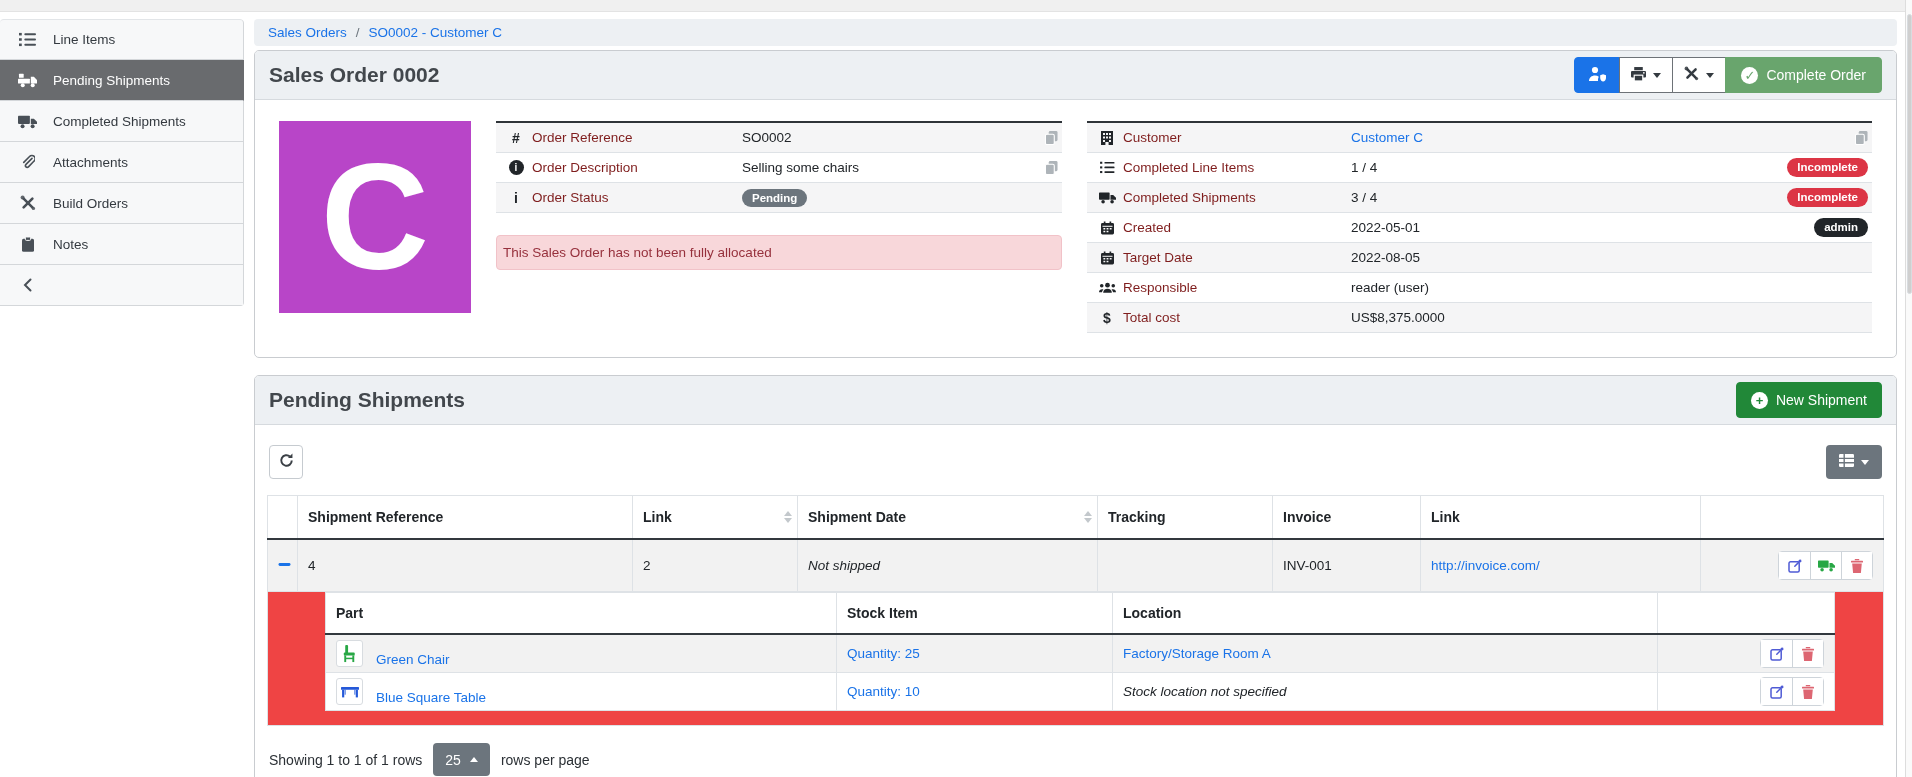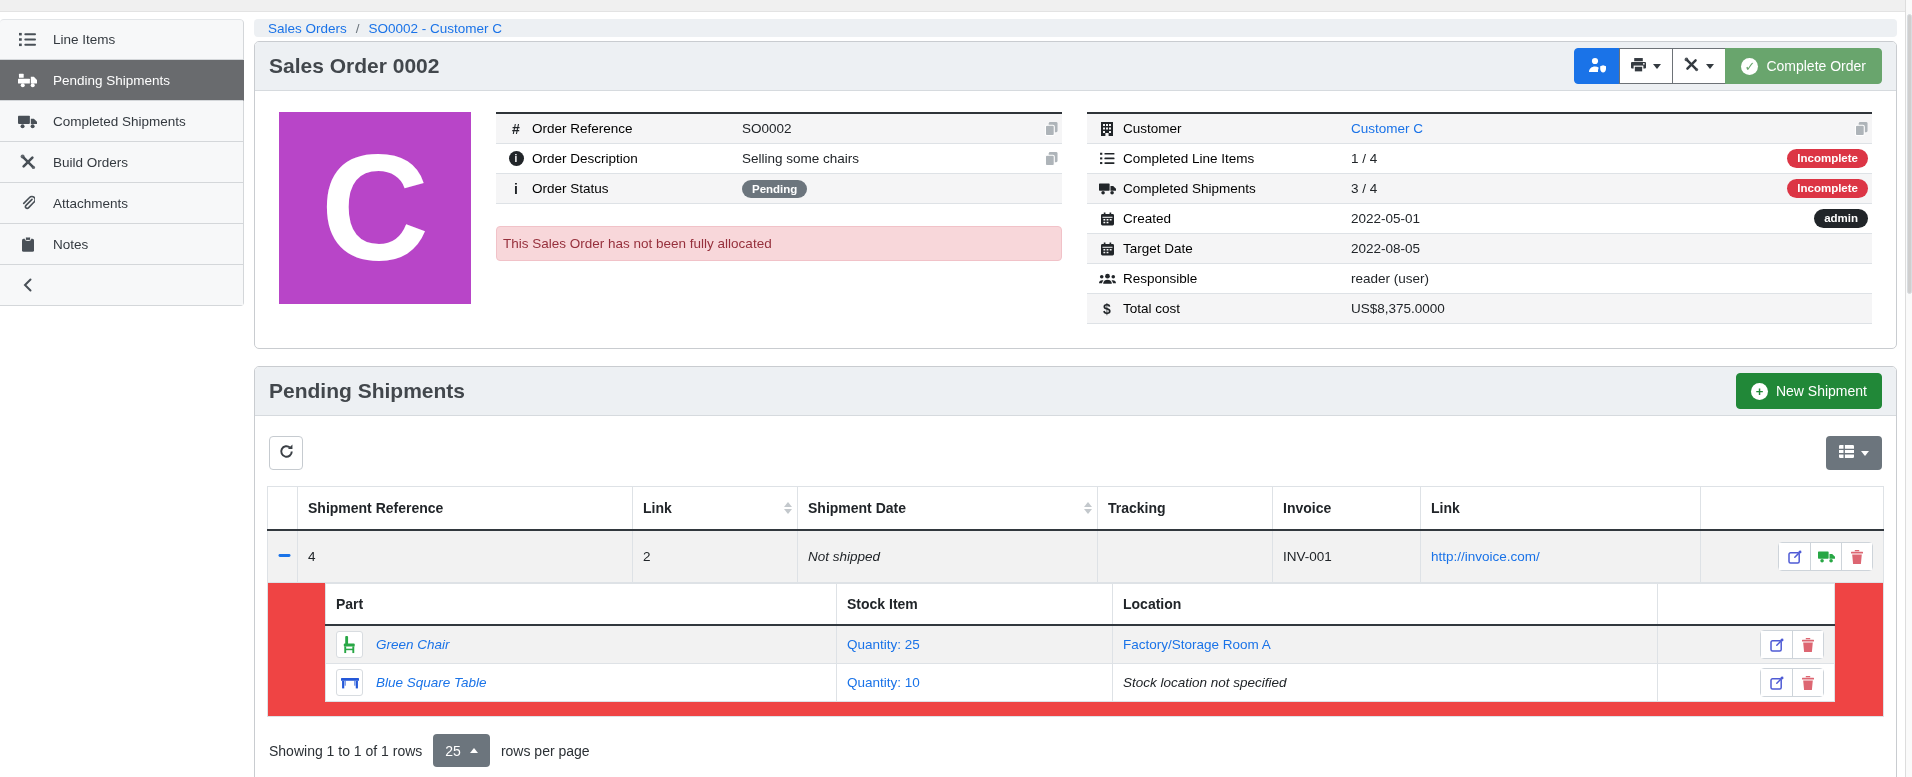--- a/index.html
+++ b/index.html
@@ -15,21 +15,21 @@
     background: #f7f8f9; border-bottom: 1px solid #d4d7da; border-right: 1px solid #d4d7da;
     font-size: 13.5px; color: #343a40; cursor: pointer; }
   .side-item:first-child { border-top: 1px solid #e2e5e8; border-radius: 4px 4px 0 0; }
   .side-item .sicon { width: 21px; display: flex; justify-content: center; color: #495057; }
   .side-item.active { background: #696b6e; color: #fff; border-right-color: #696b6e; }
   .side-item.active .sicon { color: #fff; }
   .side-collapse { justify-content: flex-start; color: #495057; }
 
   
   .main { position: absolute; left: 254px; top: 19px; width: 1643px; }
-  .breadcrumb { height: 18px; background: #edf0f3; border-radius: 4px; display: flex; align-items: center;
+  .breadcrumb { height: 27px; background: #edf0f3; border-radius: 4px; display: flex; align-items: center;
     gap: 9px; padding: 0 14px; font-size: 13.5px; }
   a, .link { color: #1a73e8; text-decoration: none; cursor: pointer; }
   .breadcrumb .sep { color: #6c757d; }
 
   .panel { border: 1px solid #c9ccd0; border-radius: 5px; margin-top: 4px; background: #fff; overflow: hidden; }
   .panel-header { background: #edf0f3; border-bottom: 1px solid #d6dade; padding: 6px 14px;
     display: flex; align-items: center; justify-content: space-between; min-height: 44px; }
   .panel-title { font-size: 21px; font-weight: 600; color: #42474c; }
 
   
@@ -53,21 +53,21 @@
     display: flex; align-items: center; justify-content: center; font-size: 150px; font-weight: 700; }
   .dwrap-left { width: 566px; flex: 0 0 auto; }
   .dwrap-right { flex: 1; }
   .dtable { border-top: 2px solid #2f3439; font-size: 13.5px; }
   .drow { display: flex; align-items: center; min-height: 30px; border-bottom: 1px solid #dee2e6; padding: 2px 4px; }
   .drow.stripe { background: #f5f5f6; }
   .dicon { width: 32px; display: flex; justify-content: center; color: #212529; flex: 0 0 auto; }
   .txticon { font-weight: 700; font-size: 14px; font-style: normal; }
   .info-circle { width: 15px; height: 15px; border-radius: 50%; background: #212529; color: #fff;
     display: inline-flex; align-items: center; justify-content: center; font-size: 10px; font-weight: 700; }
-  .dlabel { width: 210px; flex: 0 0 auto; color: #000000; }
+  .dlabel { width: 210px; flex: 0 0 auto; color: #7f1d1d; }
   .dwrap-right .dlabel { width: 228px; }
   .dvalue { flex: 1; }
   .dcopy { width: 26px; display: flex; justify-content: flex-end; color: #aeb4b9; cursor: pointer; flex: 0 0 auto; }
   .badge { border-radius: 10px; padding: 3px 10px; font-size: 11.5px; font-weight: 700; color: #fff; line-height: 1.2; }
   .badge-gray { background: #6c757d; }
   .badge-red { background: #dc3545; }
   .badge-dark { background: #212529; }
   .badge-right { margin-left: auto; }
   .alert-danger { margin-top: 22px; background: #f8d7da; border: 1px solid #f1c2c8; color: #96303c;
     border-radius: 4px; padding: 9px 6px; font-size: 13.5px; }
@@ -98,21 +98,21 @@
   .mini-btn:first-child { border-left: none; }
   .icon-edit { color: #4f5bd5; }
   .icon-truck-green { color: #28a745; }
   .icon-trash { color: #dd6672; }
 
   .subrow-td { background: #ef4444; padding: 0 48px 14px 57px !important; border: 1px solid #dee2e6; }
   .stable th, .stable td { border: 1px solid #dee2e6; text-align: left; background: #fff; }
   .stable th { font-size: 14px; font-weight: 700; padding: 12px 10px; border-bottom: 2px solid #32383e; }
   .stable td { font-size: 13.5px; padding: 4px 10px; height: 36px; }
   .stable tr.stripe td { background: #f2f2f2; }
-  .part-cell { display: flex; align-items: center; gap: 13px; font-style: italic; }
+  .part-cell { display: flex; align-items: flex-end; gap: 13px; }
   .thumb { width: 27px; height: 27px; border: 1px solid #d8dce0; border-radius: 3px; background: #fff;
     display: inline-flex; align-items: center; justify-content: center; flex: 0 0 auto; }
 
   .tfooter { display: flex; align-items: center; gap: 11px; margin: 17px 2px 2px 2px; font-size: 14px; color: #2b3035; }
   .pagesize { height: 33px; background: #6c757d; border: none; border-radius: 4px; color: #fff;
     display: inline-flex; align-items: center; gap: 9px; padding: 0 12px; font-size: 14px; cursor: pointer; font-family: inherit; }
 </style>
 </head>
 <body>
 
@@ -157,38 +157,38 @@
               <path d="M13.5 4.5h3.2L20 7.8V10h-6.5z"></path>
               <circle cx="4.8" cy="12.4" r="2.1"></circle>
               <circle cx="15.4" cy="12.4" r="2.1"></circle>
             </g>
           </svg>
       </span>
       <span>Completed Shipments</span>
     </div>
     <div class="side-item">
       <span class="sicon">
+        <svg width="15" height="16" viewBox="0 0 16 16" fill="none" stroke="currentColor" stroke-width="1.7" stroke-linecap="round">
+            <path d="M12.8 4.2L6.4 10.6a1.8 1.8 0 1 0 2.6 2.6l6-6.2a3.4 3.4 0 1 0-4.8-4.8L4 8.4"></path>
+          </svg>
+      </span>
+      <span>Attachments</span>
+    </div>
+    <div class="side-item">
+      <span class="sicon">
         <svg width="16" height="16" viewBox="0 0 16 16">
             <g fill="currentColor">
               <rect x="0.5" y="6.7" width="15" height="2.6" rx="1.3" transform="rotate(45 8 8)"></rect>
               <rect x="0.5" y="6.7" width="15" height="2.6" rx="1.3" transform="rotate(-45 8 8)"></rect>
               <circle cx="2.6" cy="2.6" r="2" opacity="0.85"></circle>
               <circle cx="13.4" cy="13.4" r="1.7" opacity="0.85"></circle>
             </g>
           </svg>
       </span>
       <span>Build Orders</span>
-    </div>
-    <div class="side-item">
-      <span class="sicon">
-        <svg width="15" height="16" viewBox="0 0 16 16" fill="none" stroke="currentColor" stroke-width="1.7" stroke-linecap="round">
-            <path d="M12.8 4.2L6.4 10.6a1.8 1.8 0 1 0 2.6 2.6l6-6.2a3.4 3.4 0 1 0-4.8-4.8L4 8.4"></path>
-          </svg>
-      </span>
-      <span>Attachments</span>
     </div>
     <div class="side-item">
       <span class="sicon">
         <svg width="12" height="15" viewBox="0 0 12 15">
             <g fill="currentColor">
               <rect x="0" y="1.8" width="12" height="13" rx="1.5"></rect>
             </g>
             <rect x="3.4" y="0" width="5.2" height="3.4" rx="1" fill="currentColor" stroke="#f7f8f9" stroke-width="1"></rect>
           </svg>
       </span>

